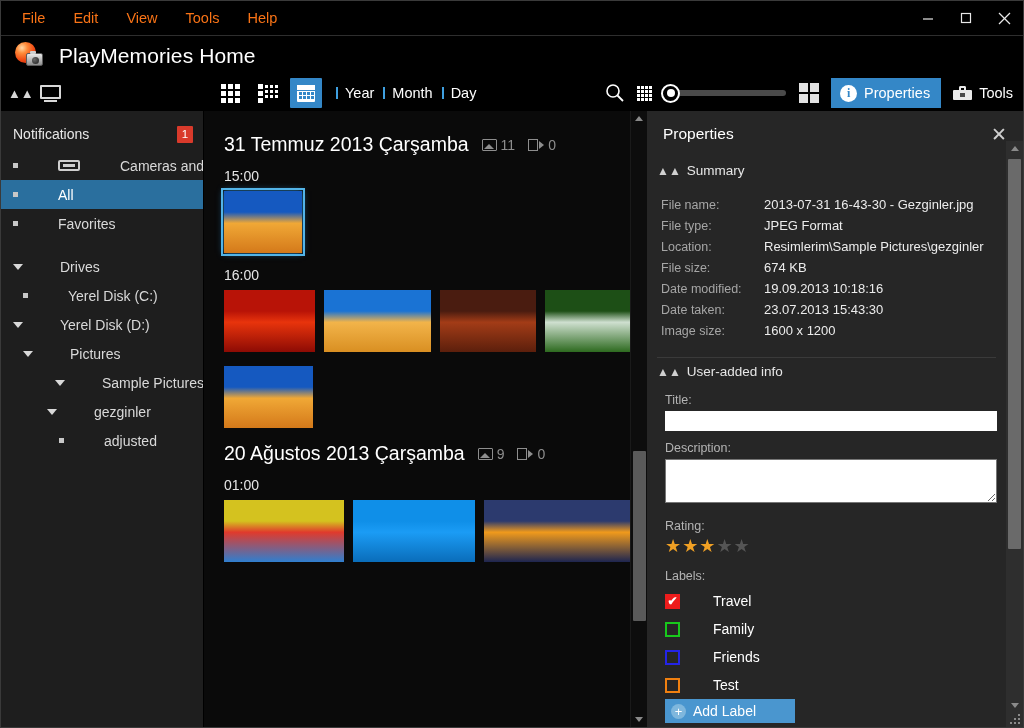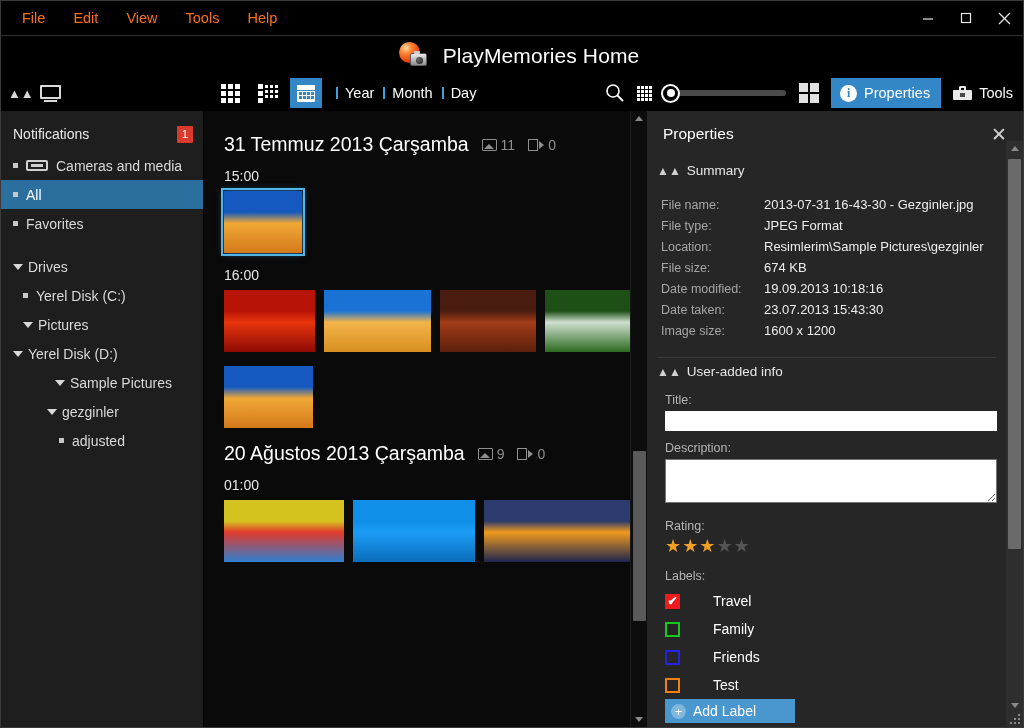--- a/index.html
+++ b/index.html
@@ -37,21 +37,20 @@
   }
   .wc svg { display: block; }
 
   
   .brandrow {
     height: 40px; flex: 0 0 40px;
     background: #000000;
     display: flex; align-items: center;
     padding-left: 12px;
     border-top: 1px solid #2e2e2e;
-    justify-content: center;
   }
   .logo { width: 34px; height: 30px; position: relative; flex: 0 0 34px; }
   .logo .ball {
     position: absolute; left: 2px; top: 1px; width: 21px; height: 21px; border-radius: 50%;
     background: radial-gradient(circle at 33% 28%, #ffd9a8 0%, #ff8c3a 26%, #f04b14 58%, #b81d06 100%);
   }
   .logo .cam {
     position: absolute; left: 13px; top: 12px; width: 17px; height: 13px; border-radius: 2px;
     background: linear-gradient(#e9e9e9, #8e8e8e);
     border: 1px solid #5a5a5a;
@@ -137,20 +136,21 @@
 
   
   .sidebar {
     width: 202px; flex: 0 0 202px; background: #1e1e1e;
     padding-top: 6px; overflow: hidden;
   }
   .side-row {
     height: 29px; display: flex; align-items: center;
     color: #d9d9d9; font-size: 14px; padding-left: 12px;
     white-space: nowrap;
+    gap: 32px;
   }
   .side-row.head { color:#e8e8e8; justify-content: space-between; padding-right: 10px; height: 34px;}
   .side-row.selected { background: #2a6f9e; color: #ffffff; }
   .badge {
     background:#d93a2b; color:#fff; font-size:11.5px; min-width:16px; height:17px;
     display:flex; align-items:center; justify-content:center; padding:0 4px; border-radius:1px;
   }
   .bullet { width:5px; height:5px; background:#c8c8c8; display:inline-block; margin-right:8px; flex:0 0 5px; }
   .tri { width:0; height:0; border-left:5px solid transparent; border-right:5px solid transparent; border-top:6px solid #d9d9d9; margin-right:5px; flex:0 0 10px; }
   .cam-ico { width:22px; height:11px; border:2px solid #d0d0d0; border-radius:2px; margin-right:8px; position:relative; flex:0 0 22px;}
@@ -413,27 +413,27 @@
             <span>Favorites</span>
           </div>
           <div class="side-row ind0" style="margin-top: 14px;">
             <span class="tri"></span>
             <span>Drives</span>
           </div>
           <div class="side-row ind2">
             <span class="bullet"></span>
             <span>Yerel Disk (C:)</span>
           </div>
+          <div class="side-row ind1">
+            <span class="tri"></span>
+            <span>Yerel Disk (D:)</span>
+          </div>
           <div class="side-row ind2">
             <span class="tri"></span>
             <span>Pictures</span>
-          </div>
-          <div class="side-row ind1">
-            <span class="tri"></span>
-            <span>Yerel Disk (D:)</span>
           </div>
           <div class="side-row ind3">
             <span class="tri"></span>
             <span>Sample Pictures</span>
           </div>
           <div class="side-row ind4">
             <span class="tri"></span>
             <span>gezginler</span>
           </div>
           <div class="side-row ind5">

